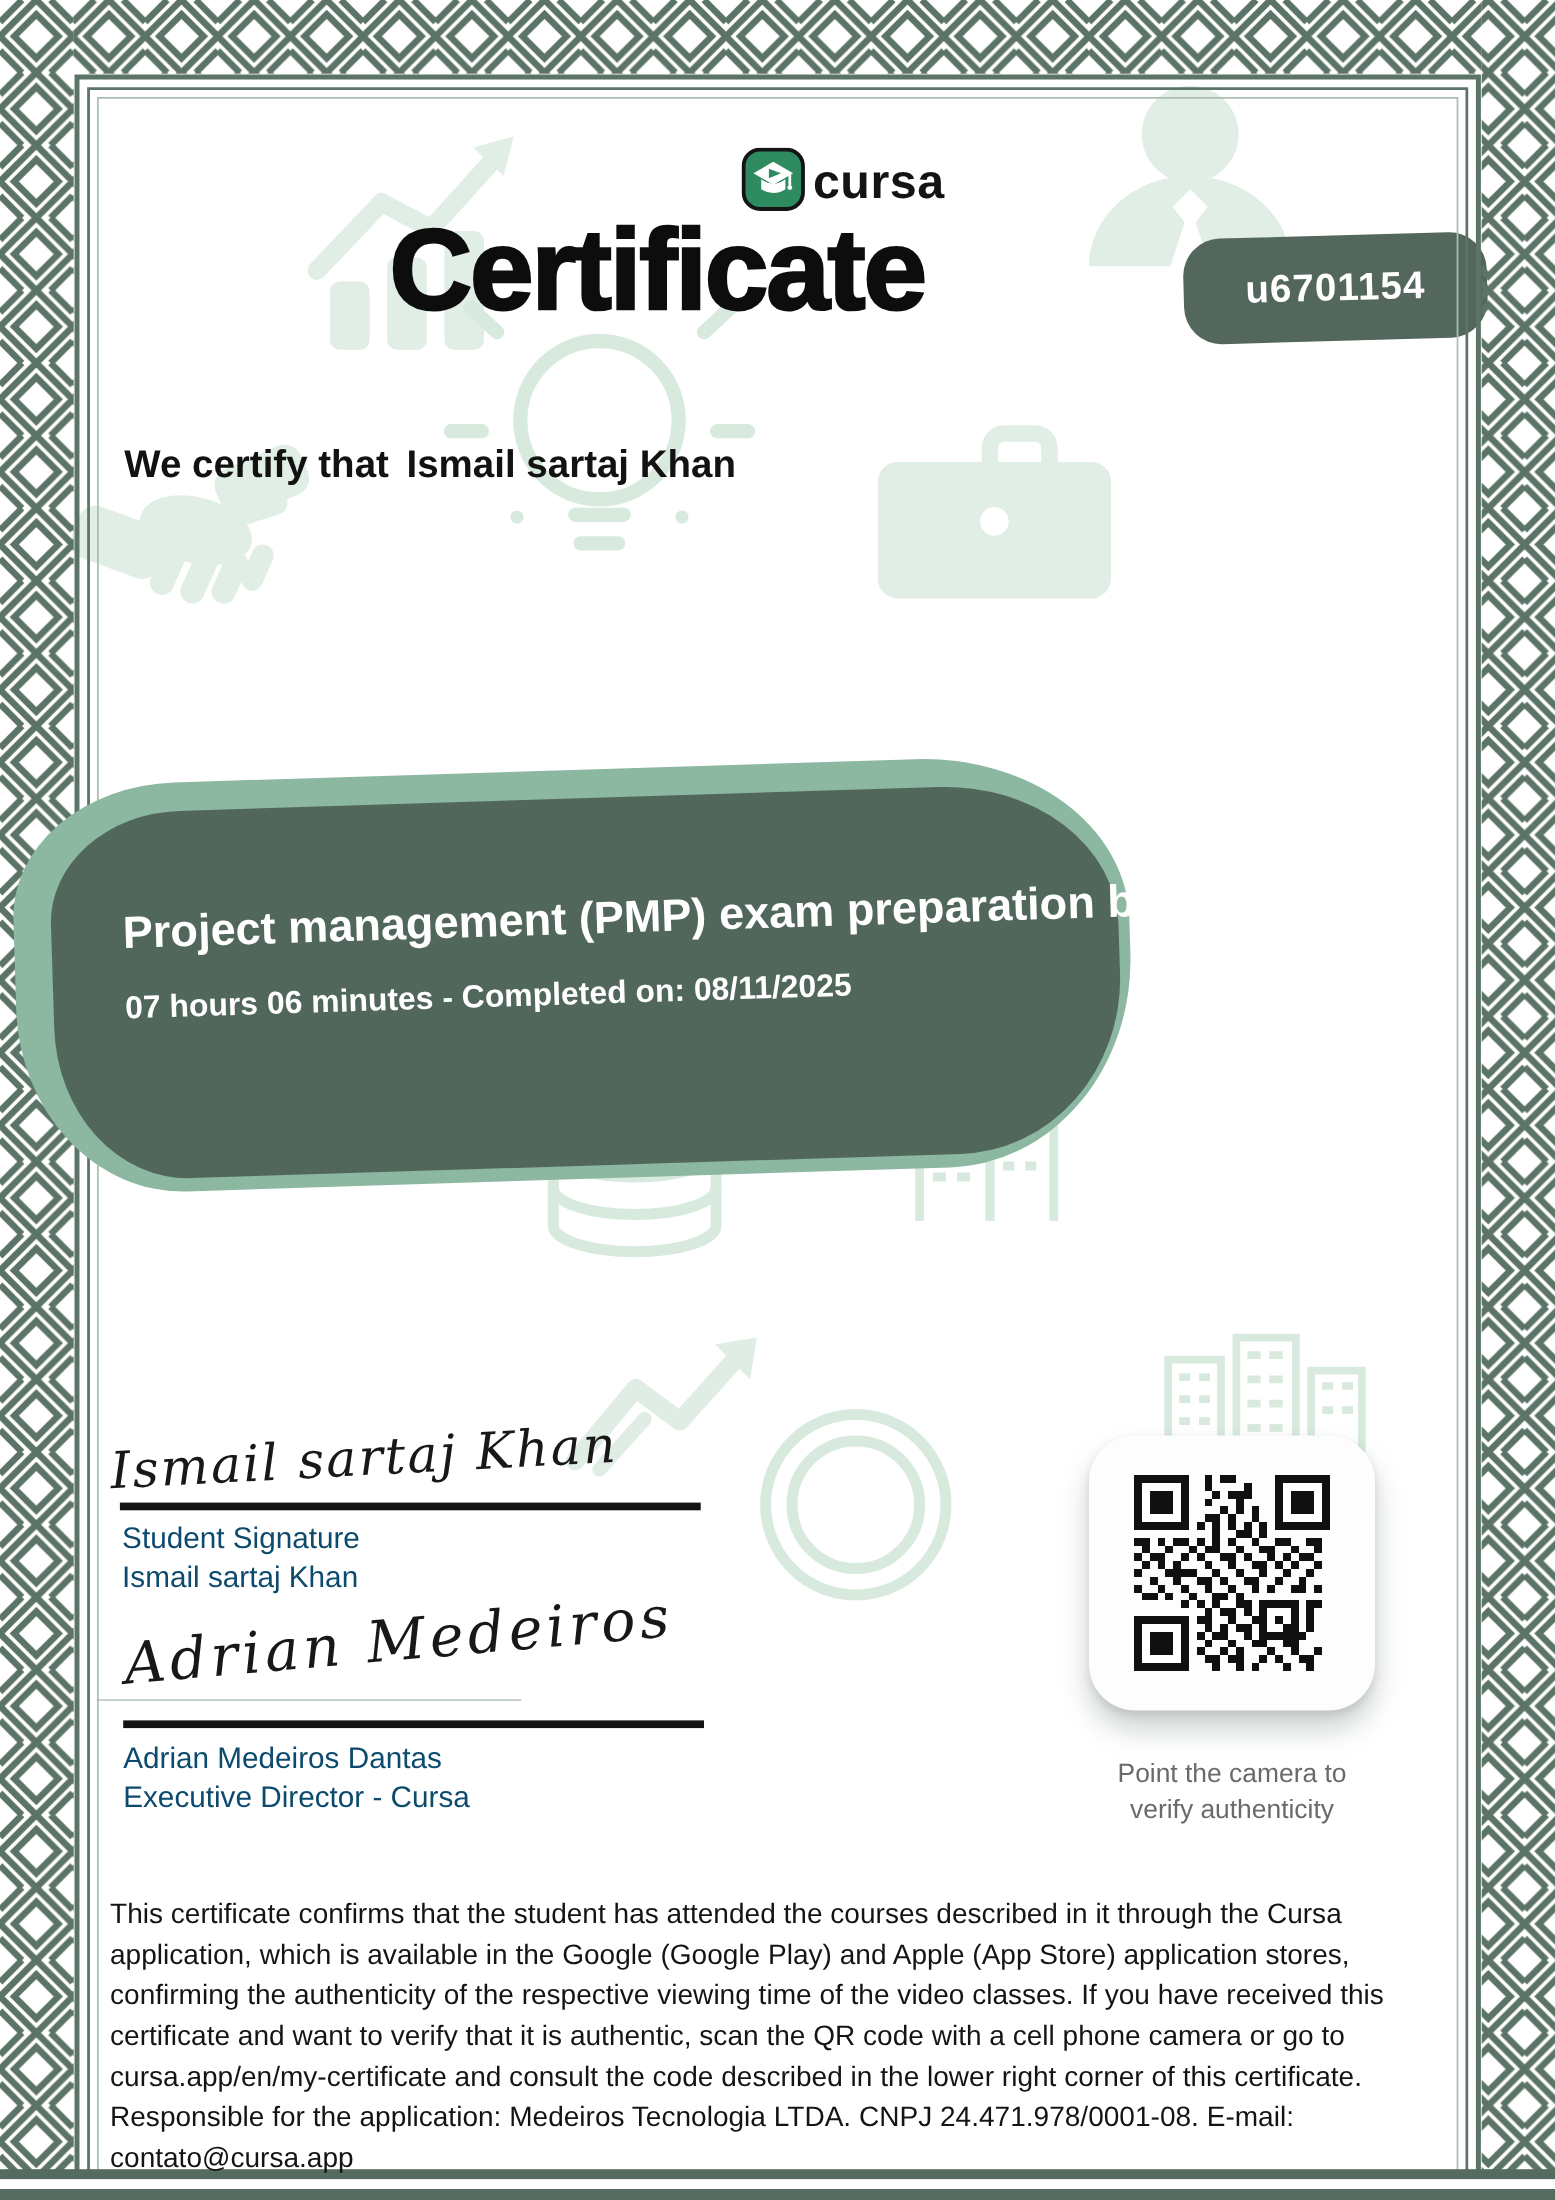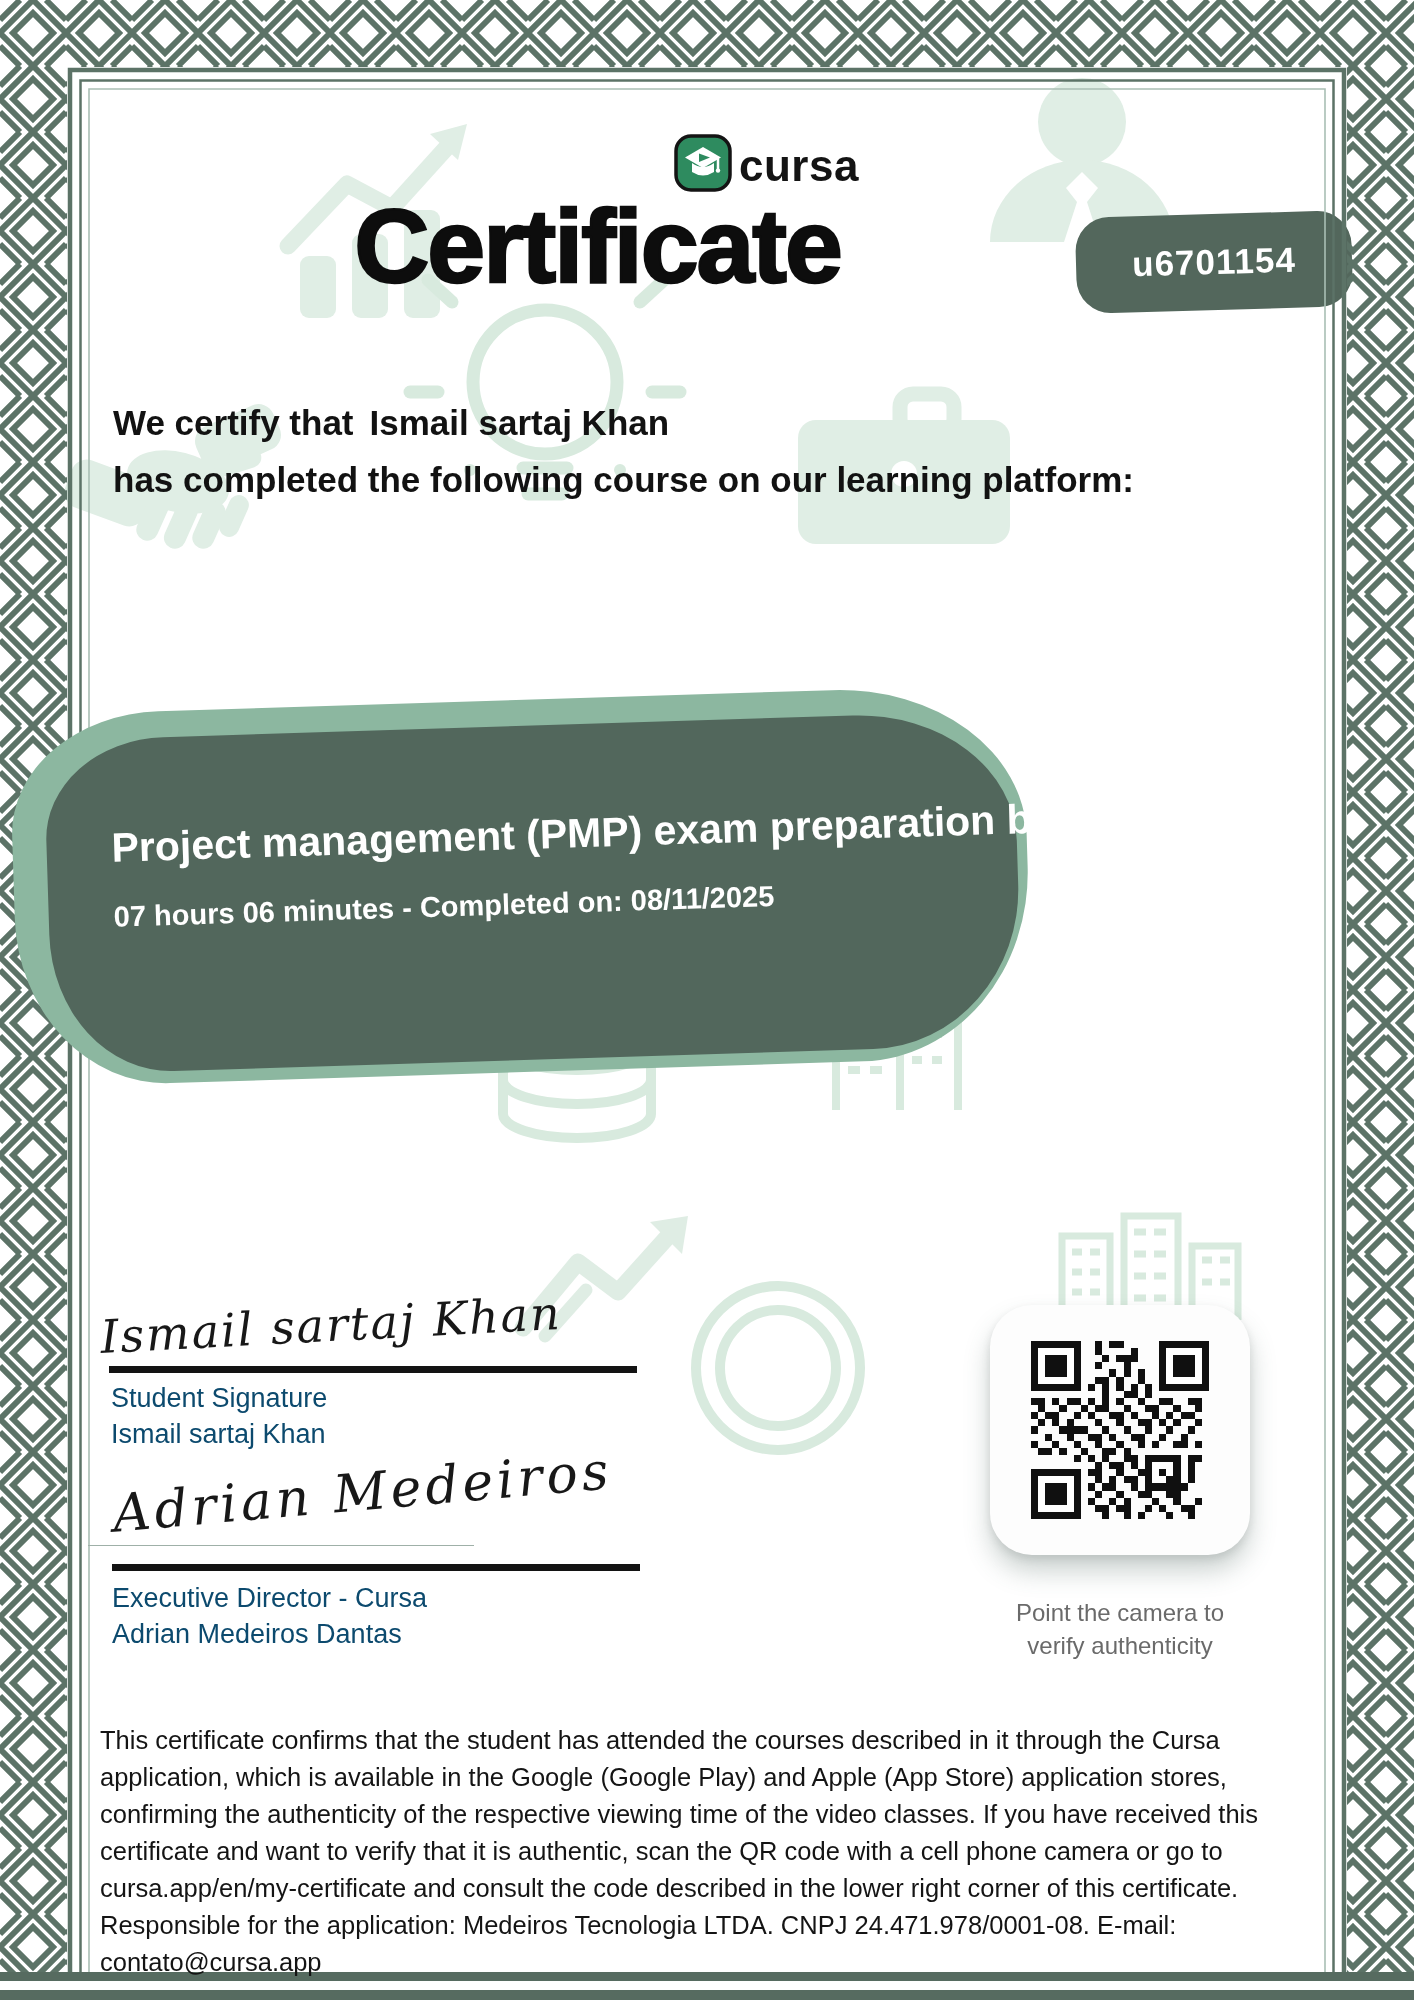--- a/index.html
+++ b/index.html
@@ -196,43 +196,42 @@
     <span class="word">cursa</span>
   </div>
 
   <div class="heading">Certificate</div>
 
   <div class="intro">
     <div class="row">
       <span>We certify that</span>
       <span class="name">Ismail sartaj Khan</span>
     </div>
-    <div class="row">has completed the following course on our learning platform:</div>
   </div>
 
   <div class="blob-light">
     <div class="blob-dark">
       <div class="course-title">Project management (PMP) exam preparation by PMV</div>
       <div class="course-details">07 hours 06 minutes - Completed on: 08/11/2025</div>
     </div>
   </div>
 
   <div class="script sig1-script">Ismail sartaj Khan</div>
   <div class="sig-line line1"></div>
   <div class="sig-label sig1-label">
     <div>Student Signature</div>
     <div>Ismail sartaj Khan</div>
   </div>
 
   <div class="script sig2-script">Adrian Medeiros</div>
   <div class="thin-line"></div>
   <div class="sig-line line2"></div>
   <div class="sig-label sig2-label">
+    <div>Adrian Medeiros Dantas</div>
     <div>Executive Director - Cursa</div>
-    <div>Adrian Medeiros Dantas</div>
   </div>
 
   <div class="qr-card">
     <svg width="178" height="178" viewBox="0 0 25 25" shape-rendering="crispEdges">
       <g fill="#101010">
         <rect x="0" y="0" width="7" height="7"></rect>
           <rect x="18" y="0" width="7" height="7"></rect>
           <rect x="0" y="18" width="7" height="7"></rect>
       </g>
       <g fill="#ffffff">

